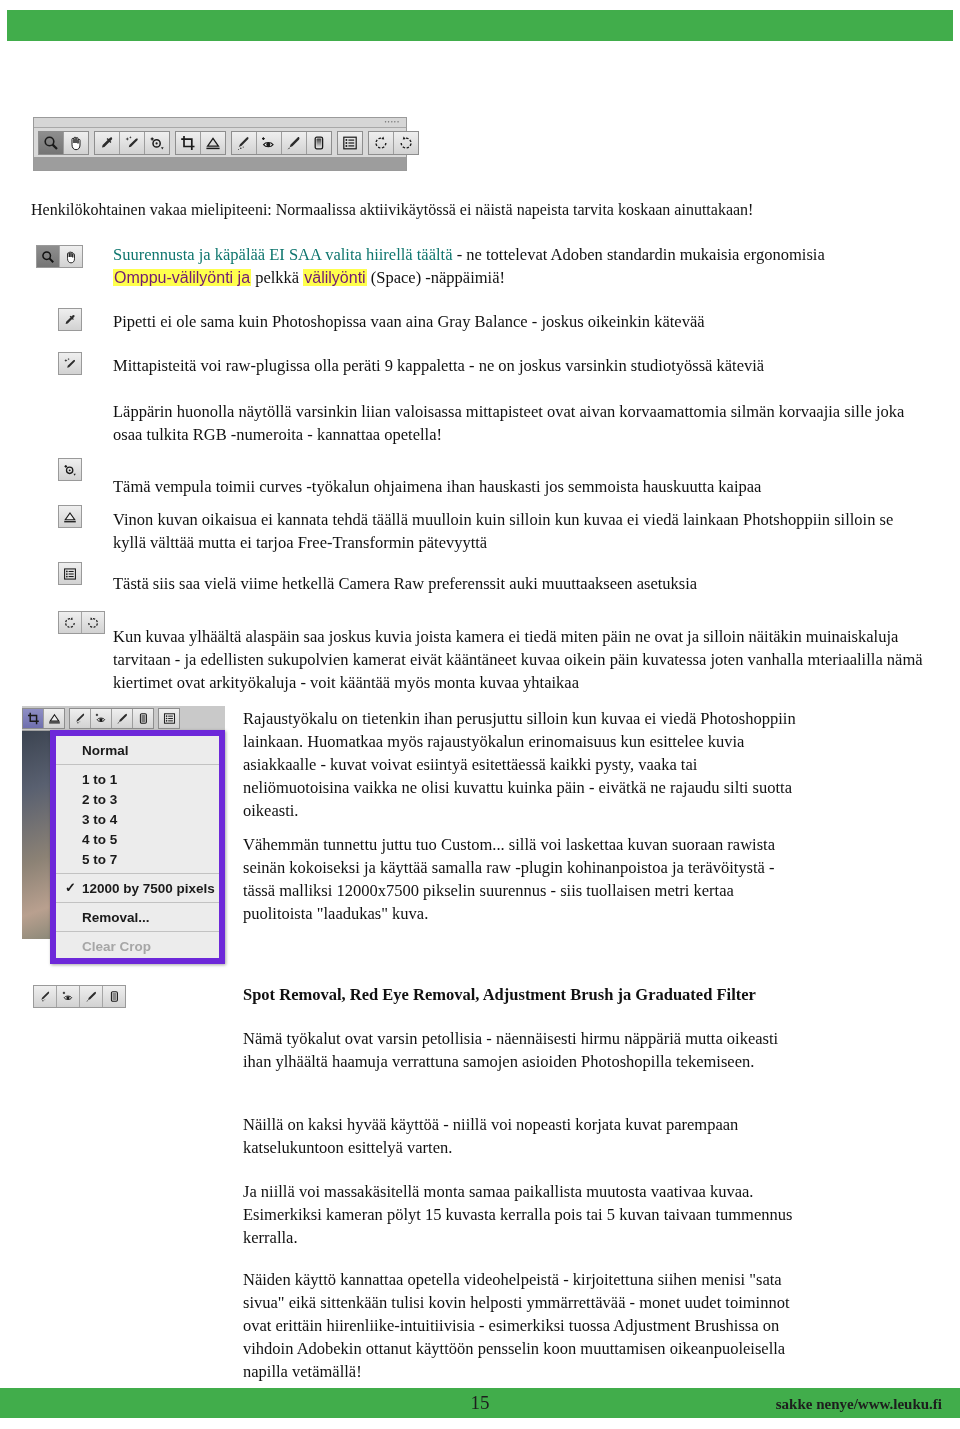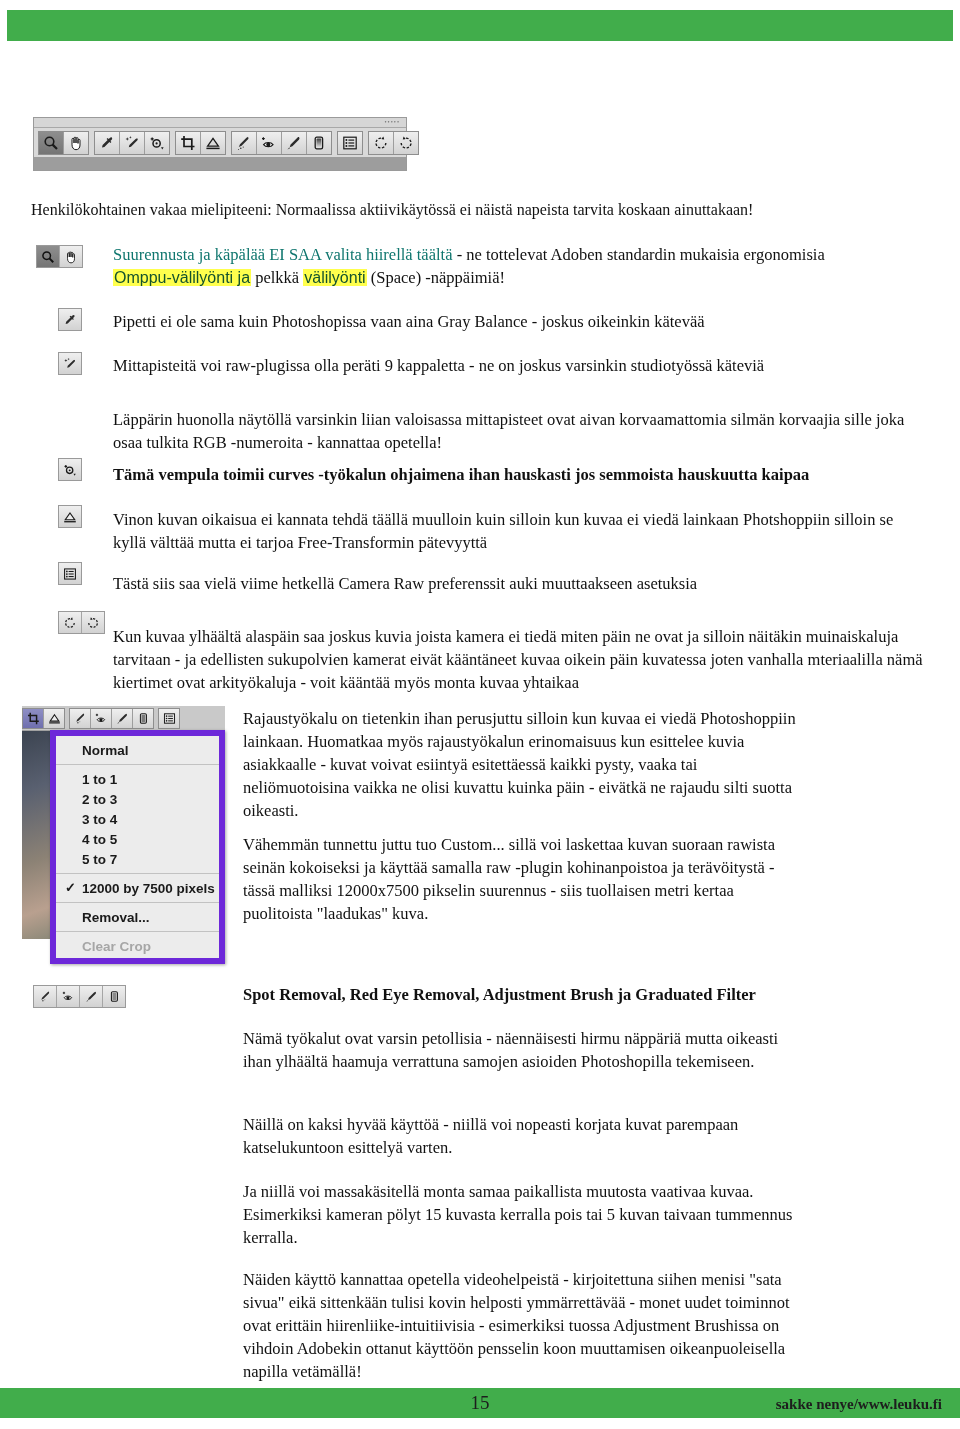--- a/index.html
+++ b/index.html
@@ -132,21 +132,21 @@
     font-family: "Liberation Serif", "DejaVu Serif", serif;
     font-size: 16.5px;
     line-height: 23px;
     color: #111;
   }
   .tx.lead { font-size: 16px; }
   .hl {
     background: #ffff4d;
     font-family: "Liberation Sans", sans-serif;
     font-size: 16px;
-    color: #14532d;
+    color: #701a75;
     padding: 0 1px;
   }
   .bold { font-weight: bold; }
 
   
   .cropshot {
     position: absolute;
     left: 22px;
     top: 706px;
     width: 203px;
@@ -378,34 +378,34 @@
   <div class="tbtn">
     <svg width="14" height="14" viewBox="0 0 16 16">
         <path d="M13.2 3.2c.7.7.7 1.6 0 2.2L7 11.7l-2.2.6.6-2.2 6.2-6.2c.7-.8 1.6-.8 2.6-.7z" fill="#2c2c2c"></path>
         <path d="M3.3 2.2l.5 1.3 1.3.5-1.3.5-.5 1.3-.5-1.3L1.5 4l1.3-.5z" fill="#2c2c2c"></path>
         <path d="M6.4 1.1l.35.95.95.35-.95.35-.35.95-.35-.95-.95-.35.95-.35z" fill="#2c2c2c"></path>
       </svg>
   </div>
 </div>
 <div class="tx" style="left:113px; top:354px; width:830px;">Mittapisteitä voi raw-plugissa olla peräti 9 kappaletta - ne on joskus varsinkin studiotyössä käteviä</div>
 
-<div class="tx" style="left:113px; top:400px; width:810px;margin-top:8px;">Läppärin huonolla näytöllä varsinkin liian valoisassa mittapisteet ovat aivan korvaamattomia silmän korvaajia sille joka osaa tulkita RGB -numeroita - kannattaa opetella!</div>
+<div class="tx" style="left:113px; top:400px; width:810px;">Läppärin huonolla näytöllä varsinkin liian valoisassa mittapisteet ovat aivan korvaamattomia silmän korvaajia sille joka osaa tulkita RGB -numeroita - kannattaa opetella!</div>
 
 <div class="chip" style="left:58px; top:458px;">
   <div class="tbtn">
     <svg width="14" height="14" viewBox="0 0 16 16">
         <circle cx="7.6" cy="8.4" r="3.6" fill="none" stroke="#1a1a1a" stroke-width="1.5"></circle>
         <circle cx="7.6" cy="8.4" r="1.1" fill="#1a1a1a"></circle>
         <line x1="3.2" y1="2.4" x2="3.2" y2="5.4" stroke="#1a1a1a" stroke-width="1.3"></line>
         <line x1="1.7" y1="3.9" x2="4.7" y2="3.9" stroke="#1a1a1a" stroke-width="1.3"></line>
         <path d="M12 12.2l2.6 0-1.3 2.3z" fill="#1a1a1a"></path>
       </svg>
   </div>
 </div>
-<div class="tx" style="left:113px; top:463px; width:830px;font-weight:bold;">Tämä vempula toimii curves -työkalun ohjaimena ihan hauskasti jos semmoista hauskuutta kaipaa</div>
+<div class="tx" style="left:113px; top:475px; width:830px;">Tämä vempula toimii curves -työkalun ohjaimena ihan hauskasti jos semmoista hauskuutta kaipaa</div>
 
 <div class="chip" style="left:58px; top:505px;">
   <div class="tbtn">
     <svg width="14" height="14" viewBox="0 0 16 16">
         <path d="M8 3.4 L13.4 11.2 H2.6 Z" fill="#eee" stroke="#1a1a1a" stroke-width="1.3"></path>
         <line x1="1.4" y1="13.4" x2="14.6" y2="13.4" stroke="#1a1a1a" stroke-width="1.5"></line>
       </svg>
   </div>
 </div>
 <div class="tx" style="left:113px; top:508px; width:810px;">Vinon kuvan oikaisua ei kannata tehdä täällä muulloin kuin silloin kun kuvaa ei viedä lainkaan Photshoppiin silloin se kyllä välttää mutta ei tarjoa Free-Transformin pätevyyttä</div>

